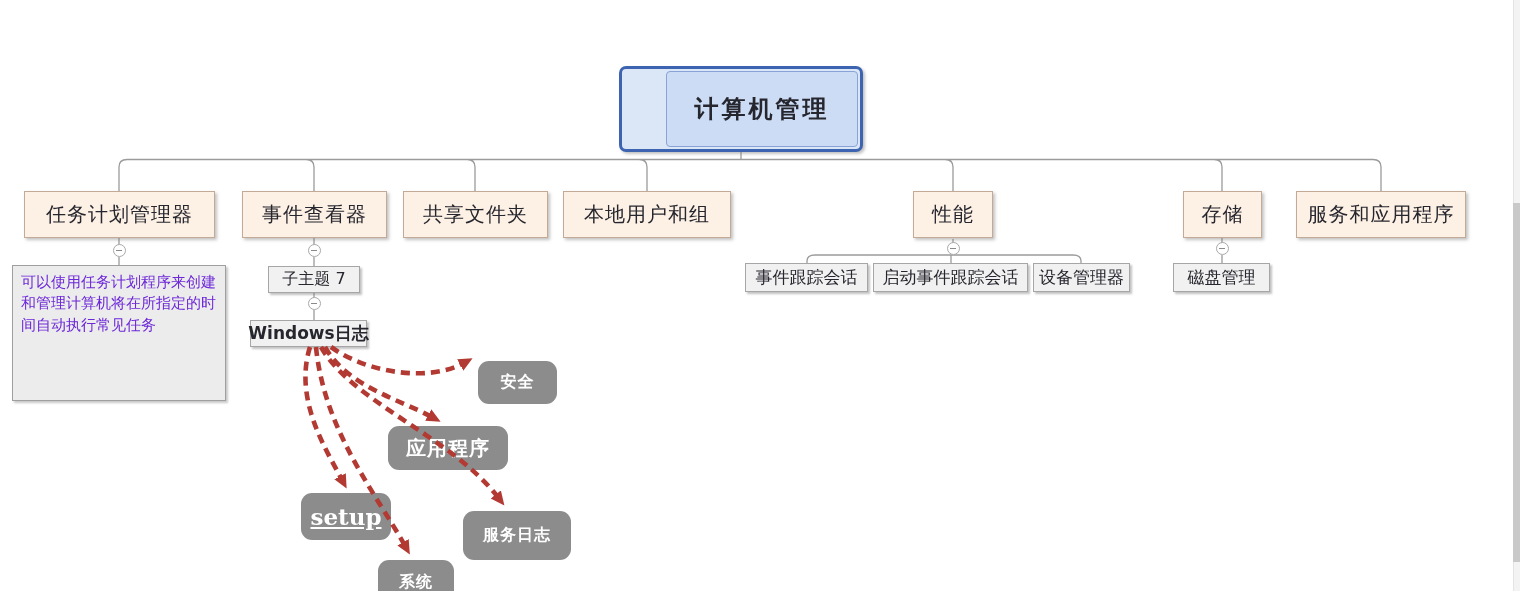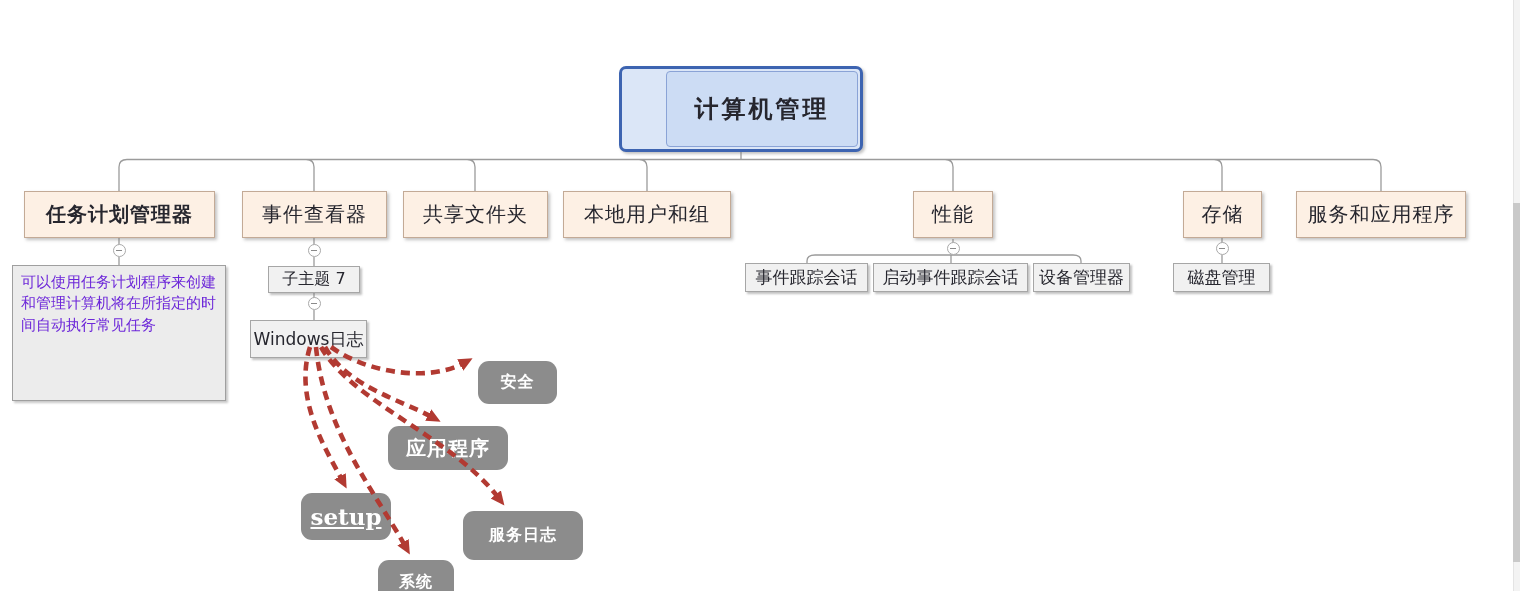--- a/index.html
+++ b/index.html
@@ -64,50 +64,50 @@
       M953,239 V243
       M807,263 V261 Q807,255 815,255 H1073 Q1081,255 1081,261 V263
       M951,255 V263
       M1222,238 V243 M1222,255 V263"></path>
   </svg>
 
   <div class="node root-outer" style="left:619px;top:66px;width:244px;height:86px;">
     <div class="root-inner">计算机管理</div>
   </div>
 
-  <div class="node branch" style="left:24px;top:191px;width:191px;height:47px;font-weight:bold;">任务计划管理器</div>
+  <div class="node branch" style="left:24px;top:191px;width:191px;height:47px;">任务计划管理器</div>
   <div class="node branch" style="left:242px;top:191px;width:145px;height:47px;">事件查看器</div>
   <div class="node branch" style="left:403px;top:191px;width:145px;height:47px;">共享文件夹</div>
   <div class="node branch" style="left:563px;top:191px;width:168px;height:47px;">本地用户和组</div>
   <div class="node branch" style="left:913px;top:191px;width:80px;height:47px;">性能</div>
   <div class="node branch" style="left:1183px;top:191px;width:79px;height:47px;">存储</div>
   <div class="node branch" style="left:1296px;top:191px;width:170px;height:47px;">服务和应用程序</div>
 
   <span class="toggle" style="left:112.5px;top:244px;"></span>
   <span class="toggle" style="left:307.5px;top:244px;"></span>
   <span class="toggle" style="left:307.5px;top:297px;"></span>
   <span class="toggle" style="left:946.5px;top:242px;"></span>
   <span class="toggle" style="left:1215.5px;top:242px;"></span>
 
   <div class="note">可以使用任务计划程序来创建和管理计算机将在所指定的时间自动执行常见任务</div>
 
   <div class="node subnode sans" style="left:268px;top:266px;width:92px;height:27px;">子主题 7</div>
-  <div class="node subnode sans" style="left:250px;top:320px;width:117px;height:38px;font-size:17px;">Windows日志</div>
+  <div class="node subnode sans" style="left:250px;top:320px;width:117px;height:27px;font-size:17px;font-weight:bold;">Windows日志</div>
 
   <div class="node subnode" style="left:745px;top:263px;width:123px;height:29px;">事件跟踪会话</div>
   <div class="node subnode" style="left:873px;top:263px;width:155px;height:29px;">启动事件跟踪会话</div>
   <div class="node subnode" style="left:1033px;top:263px;width:97px;height:29px;">设备管理器</div>
 
   <div class="node subnode" style="left:1173px;top:263px;width:97px;height:29px;">磁盘管理</div>
 
   <div class="node dark" style="left:478px;top:361px;width:79px;height:43px;">安全</div>
   <div class="node dark" style="left:388px;top:426px;width:120px;height:44px;font-size:20px;">应用程序</div>
   <div class="node dark" style="left:301px;top:493px;width:90px;height:47px;font-size:23px;letter-spacing:0;text-decoration:underline;">setup</div>
   <div class="node dark" style="left:378px;top:560px;width:76px;height:45px;">系统</div>
-  <div class="node dark" style="left:463px;top:511px;width:120px;height:49px;text-align:right;">服务日志</div>
+  <div class="node dark" style="left:463px;top:511px;width:108px;height:49px;text-align:right;">服务日志</div>
 
   <svg id="arrows" class="layer" width="1520" height="591">
     <defs>
       <marker id="ah" markerUnits="userSpaceOnUse" markerWidth="16" markerHeight="14" refX="2" refY="6.5" orient="auto">
         <path d="M0,0 L14,6.5 L0,13 Z" fill="#b23a32"></path>
       </marker>
     </defs>
     <g fill="none" stroke="#b23a32" stroke-width="4.6" stroke-dasharray="9 6">
       <path d="M331,347 C372,376 432,380 462,364" marker-end="url(#ah)"></path>
       <path d="M325,347 C347,386 398,399 430,416" marker-end="url(#ah)"></path>

